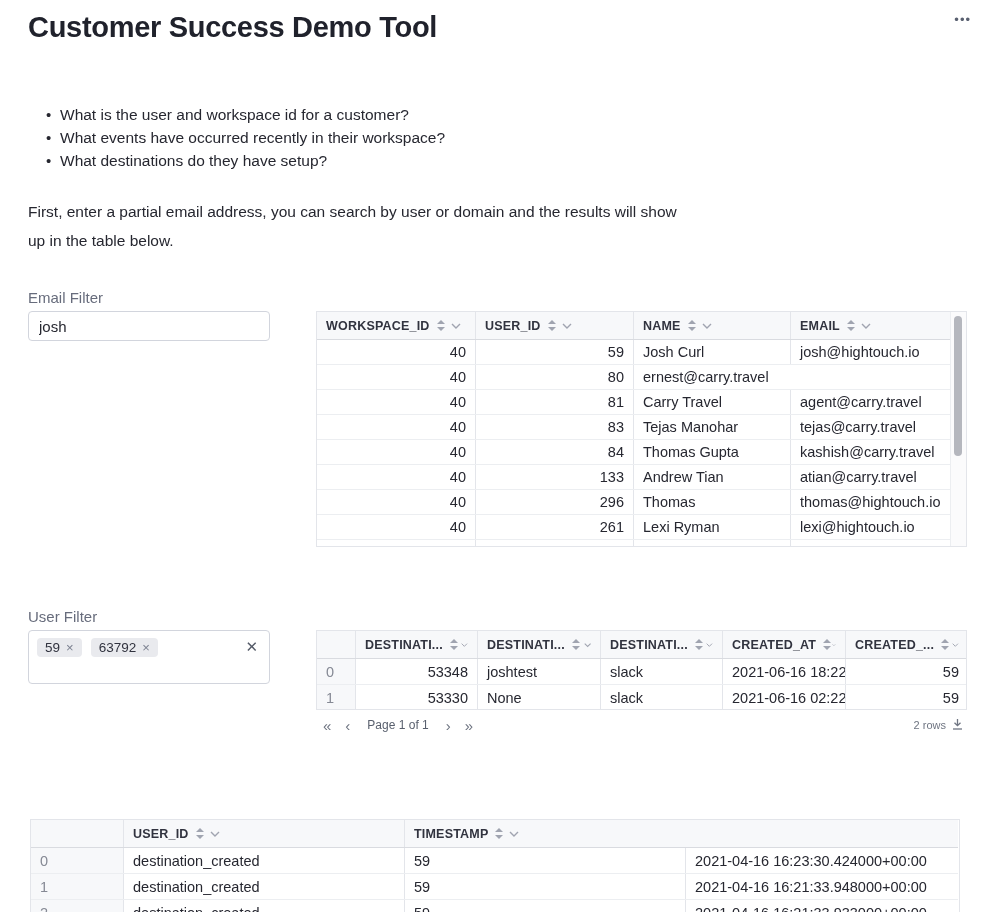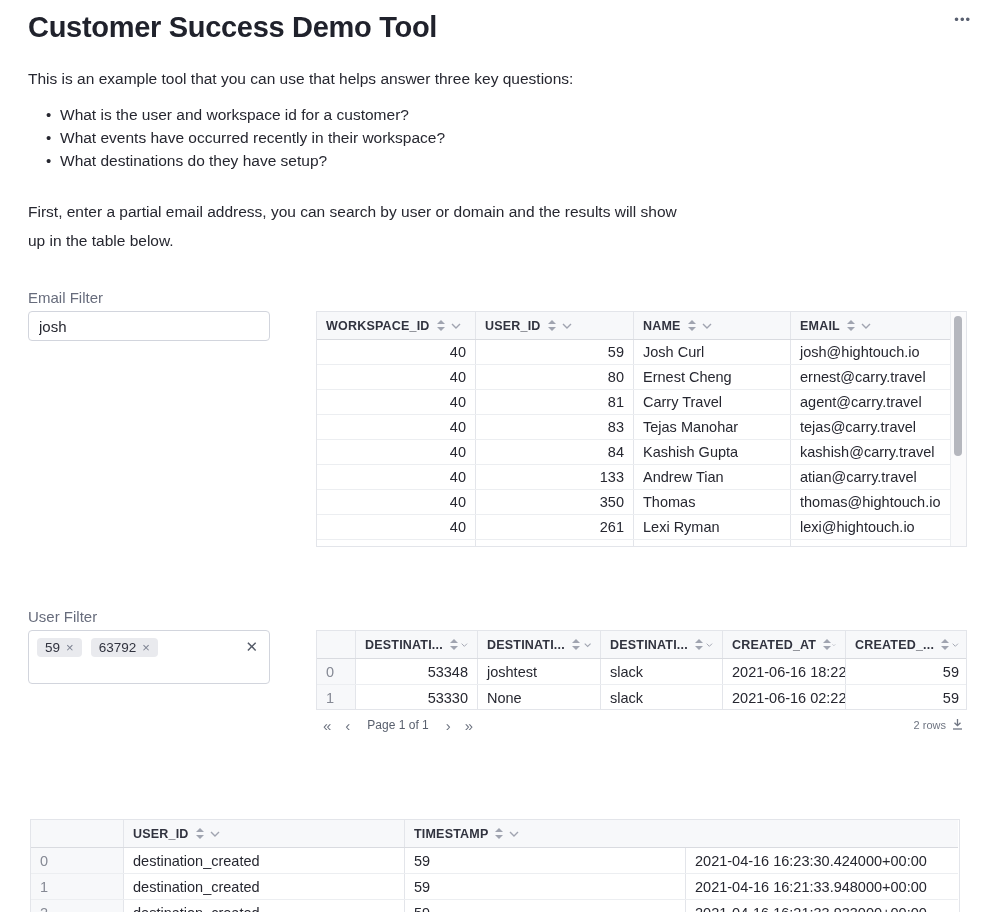--- a/index.html
+++ b/index.html
@@ -77,21 +77,20 @@
   .dl-icon { cursor:pointer; display:inline-block; margin-right:4px; }
 </style>
 </head>
 <body>
 
 <div class="app">
 
   <h1 class="title">Customer Success Demo Tool</h1>
   <div class="menu-dots">•••</div>
 
-  <p class="intro">This is an example tool that you can use that helps answer three key questions:</p>
   <ul class="bullets">
     <li>What is the user and workspace id for a customer?</li>
     <li>What events have occurred recently in their workspace?</li>
     <li>What destinations do they have setup?</li>
   </ul>
   <p class="instructions">First, enter a partial email address, you can search by user or domain and the results will show up in the table below.</p>
 
   <div class="w-label email-label">Email Filter</div>
   <input class="text-input" type="text" value="josh" style="">
 
@@ -129,50 +128,49 @@
         </div>
         <div class="trow" style="height:25px">
           <div class="tcell" style="width:159px;justify-content:flex-end">40</div>
           <div class="tcell" style="width:158px;justify-content:flex-end">59</div>
           <div class="tcell" style="width:157px;justify-content:flex-start">Josh Curl</div>
           <div class="tcell" style="width:160px;justify-content:flex-start">josh@hightouch.io</div>
         </div>
         <div class="trow" style="height:25px">
           <div class="tcell" style="width:159px;justify-content:flex-end">40</div>
           <div class="tcell" style="width:158px;justify-content:flex-end">80</div>
-          <div class="tcell" style="width:157px;justify-content:flex-start">Ernest Cheng</div>
           <div class="tcell" style="width:160px;justify-content:flex-start">ernest@carry.travel</div>
         </div>
         <div class="trow" style="height:25px">
           <div class="tcell" style="width:159px;justify-content:flex-end">40</div>
           <div class="tcell" style="width:158px;justify-content:flex-end">81</div>
           <div class="tcell" style="width:157px;justify-content:flex-start">Carry Travel</div>
           <div class="tcell" style="width:160px;justify-content:flex-start">agent@carry.travel</div>
         </div>
         <div class="trow" style="height:25px">
           <div class="tcell" style="width:159px;justify-content:flex-end">40</div>
           <div class="tcell" style="width:158px;justify-content:flex-end">83</div>
           <div class="tcell" style="width:157px;justify-content:flex-start">Tejas Manohar</div>
           <div class="tcell" style="width:160px;justify-content:flex-start">tejas@carry.travel</div>
         </div>
         <div class="trow" style="height:25px">
           <div class="tcell" style="width:159px;justify-content:flex-end">40</div>
           <div class="tcell" style="width:158px;justify-content:flex-end">84</div>
-          <div class="tcell" style="width:157px;justify-content:flex-start">Kashish Gupta</div>
+          <div class="tcell" style="width:157px;justify-content:flex-start">Thomas Gupta</div>
           <div class="tcell" style="width:160px;justify-content:flex-start">kashish@carry.travel</div>
         </div>
         <div class="trow" style="height:25px">
           <div class="tcell" style="width:159px;justify-content:flex-end">40</div>
           <div class="tcell" style="width:158px;justify-content:flex-end">133</div>
           <div class="tcell" style="width:157px;justify-content:flex-start">Andrew Tian</div>
           <div class="tcell" style="width:160px;justify-content:flex-start">atian@carry.travel</div>
         </div>
         <div class="trow" style="height:25px">
           <div class="tcell" style="width:159px;justify-content:flex-end">40</div>
-          <div class="tcell" style="width:158px;justify-content:flex-end">350</div>
+          <div class="tcell" style="width:158px;justify-content:flex-end">296</div>
           <div class="tcell" style="width:157px;justify-content:flex-start">Thomas</div>
           <div class="tcell" style="width:160px;justify-content:flex-start">thomas@hightouch.io</div>
         </div>
         <div class="trow" style="height:25px">
           <div class="tcell" style="width:159px;justify-content:flex-end">40</div>
           <div class="tcell" style="width:158px;justify-content:flex-end">261</div>
           <div class="tcell" style="width:157px;justify-content:flex-start">Lexi Ryman</div>
           <div class="tcell" style="width:160px;justify-content:flex-start">lexi@hightouch.io</div>
         </div>
         <div class="trow" style="height:25px">

